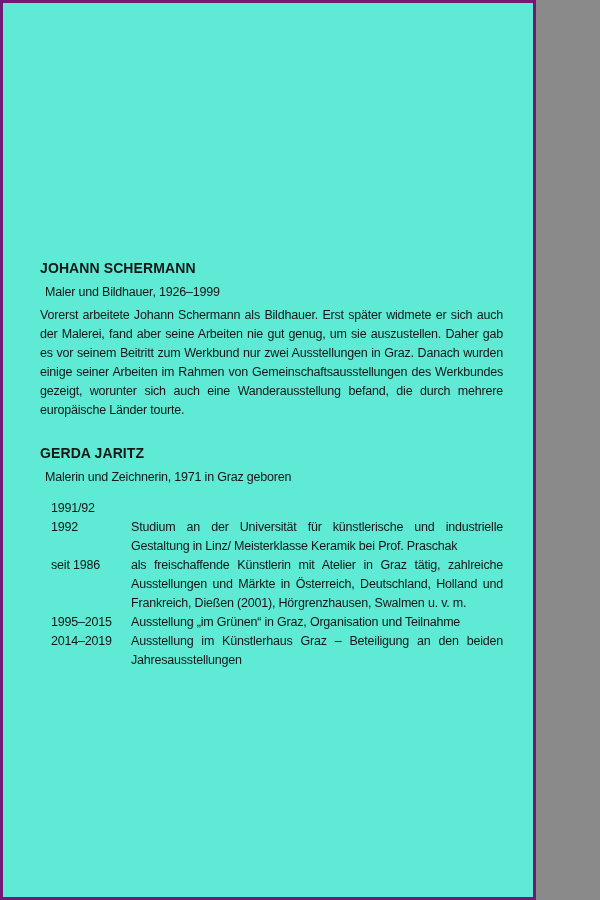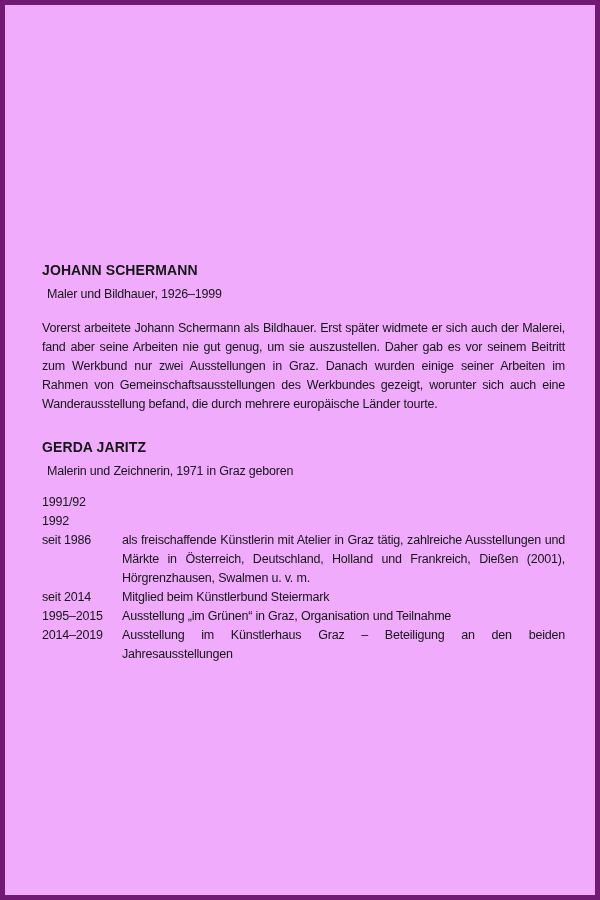--- a/index.html
+++ b/index.html
@@ -3,24 +3,24 @@
 <meta charset="utf-8">
 <style>
   html, body {
     margin: 0;
     padding: 0;
     background: #8a8a8a;
   }
   .page {
     position: relative;
     box-sizing: border-box;
-    width: 600px;
+    width: 536px;
     height: 900px;
-    background: #f0abfc;
-    border: 5px solid #701a75;
+    background: #5eead4;
+    border: 3px solid #701a75;
     overflow: hidden;
     font-family: "Liberation Sans", sans-serif;
     color: #161616;
   }
   .content {
     box-sizing: border-box;
     padding: 256px 30px 0 37px;
     letter-spacing: -0.2px;
   }
   .artist-name {
@@ -32,29 +32,30 @@
   }
   .artist-subtitle {
     font-size: 12.5px;
     line-height: 18px;
     margin: 5px;
   }
   .bio {
     font-size: 12.5px;
     line-height: 19px;
     text-align: justify;
-    margin: 16px 0 0 0;
+    margin: 5px 0 0 0;
   }
   .section-2 {
     margin-top: 24px;
   }
   .timeline {
     margin-top: 13px;
     font-size: 12.5px;
     line-height: 19px;
+    margin-left: 11px;
   }
   .timeline-row {
     display: flex;
   }
   .timeline-period {
     flex: 0 0 80px;
   }
   .timeline-desc {
     flex: 1;
     text-align: justify;
@@ -75,28 +76,25 @@
     <div class="section section-2">
       <p class="artist-name">GERDA JARITZ</p>
       <p class="artist-subtitle">Malerin und Zeichnerin, 1971 in Graz geboren</p>
 
       <div class="timeline" id="timeline">
           <div class="timeline-row">
             <div class="timeline-period">1991/92</div>
           </div>
           <div class="timeline-row">
             <div class="timeline-period">1992</div>
+            <div class="timeline-desc">Studium an der Universität für künstlerische und industrielle Gestaltung in Linz/ Meisterklasse Keramik bei Prof. Praschak</div>
           </div>
           <div class="timeline-row">
             <div class="timeline-period">seit 1986</div>
             <div class="timeline-desc">als freischaffende Künstlerin mit Atelier in Graz tätig, zahlreiche Ausstellungen und Märkte in Österreich, Deutschland, Holland und Frankreich, Dießen (2001), Hörgrenzhausen, Swalmen u. v. m.</div>
-          </div>
-          <div class="timeline-row">
-            <div class="timeline-period">seit 2014</div>
-            <div class="timeline-desc">Mitglied beim Künstlerbund Steiermark</div>
           </div>
           <div class="timeline-row">
             <div class="timeline-period">1995–2015</div>
             <div class="timeline-desc">Ausstellung „im Grünen“ in Graz, Organisation und Teilnahme</div>
           </div>
           <div class="timeline-row">
             <div class="timeline-period">2014–2019</div>
             <div class="timeline-desc">Ausstellung im Künstlerhaus Graz – Beteiligung an den beiden Jahresausstellungen</div>
           </div>
         </div>

